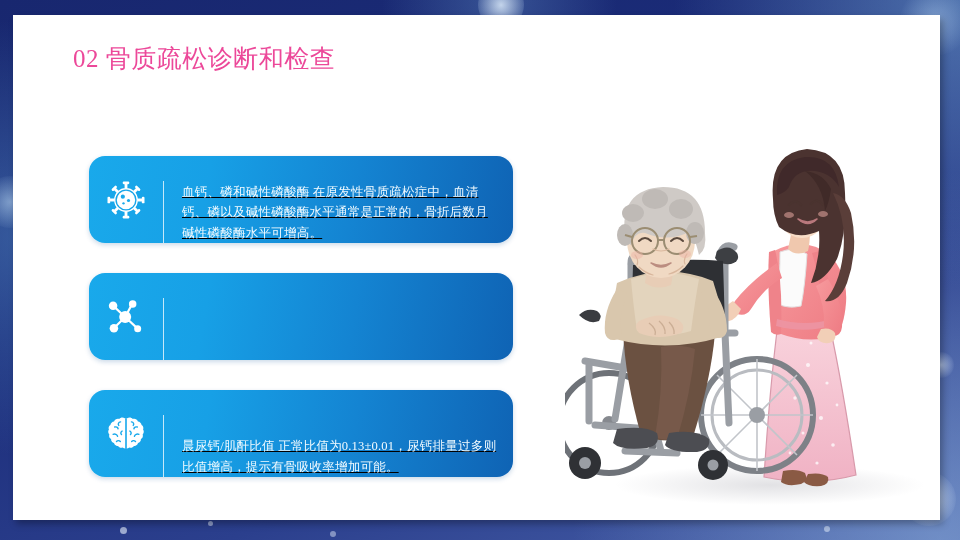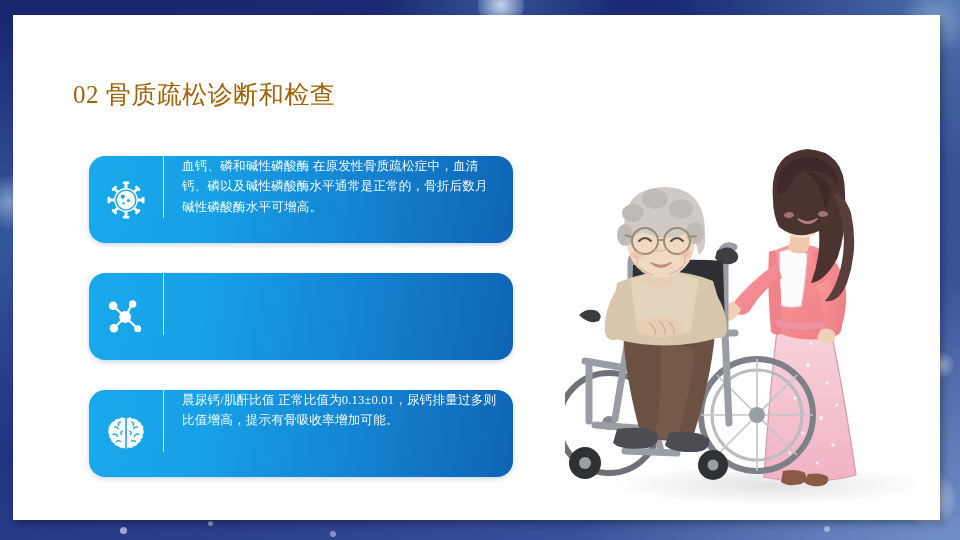--- a/index.html
+++ b/index.html
@@ -37,31 +37,32 @@
   
   .panel{
     position:absolute;left:13px;top:15px;width:927px;height:505px;
     background:#ffffff;
     box-shadow:3px 4px 7px rgba(0,0,0,.30);
   }
 
   
   .title{
     position:absolute;left:60px;top:27px;
-    font-size:25px;color:#a16207;letter-spacing:.5px;white-space:nowrap;margin-top:36px;
+    font-size:25px;color:#ec4899;letter-spacing:.5px;white-space:nowrap;
   }
 
   
   .cards{position:absolute;left:76px;top:141px;width:424px;}
   .card{
     position:relative;height:87px;margin-bottom:30px;border-radius:16px;
     background:linear-gradient(100deg,#19a9eb 0%,#17a0e6 28%,#1484d2 62%,#0f63b4 100%);
     box-shadow:0 2px 5px rgba(20,80,150,.22);
-    display:flex;align-items:flex-start;
+    display:flex;align-items:flex-end;
     overflow:hidden;
+    text-decoration:underline;
   }
   .card:last-child{margin-bottom:0;}
   .card-icon{
     width:74px;min-width:74px;height:100%;
     display:flex;align-items:center;justify-content:center;
   }
   .card-icon svg{width:40px;height:40px;display:block;}
   .divider{
     width:1px;height:62px;background:rgba(255,255,255,.75);min-width:1px;
   }

